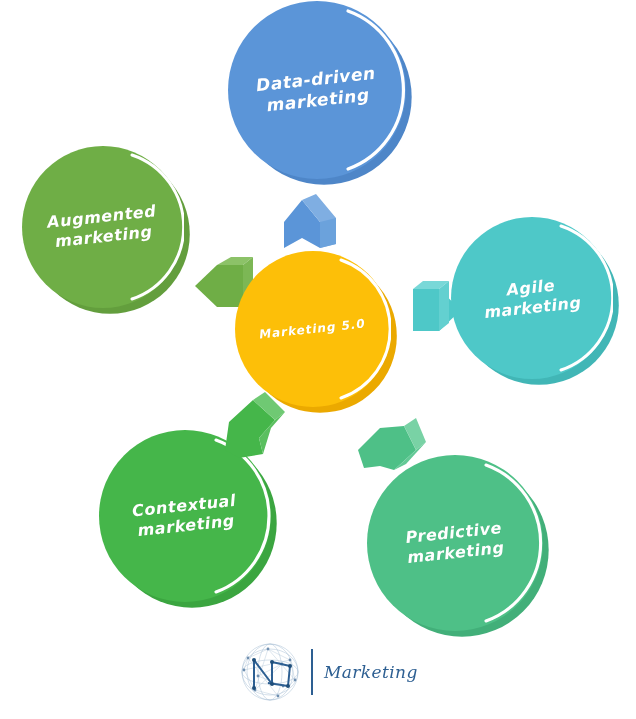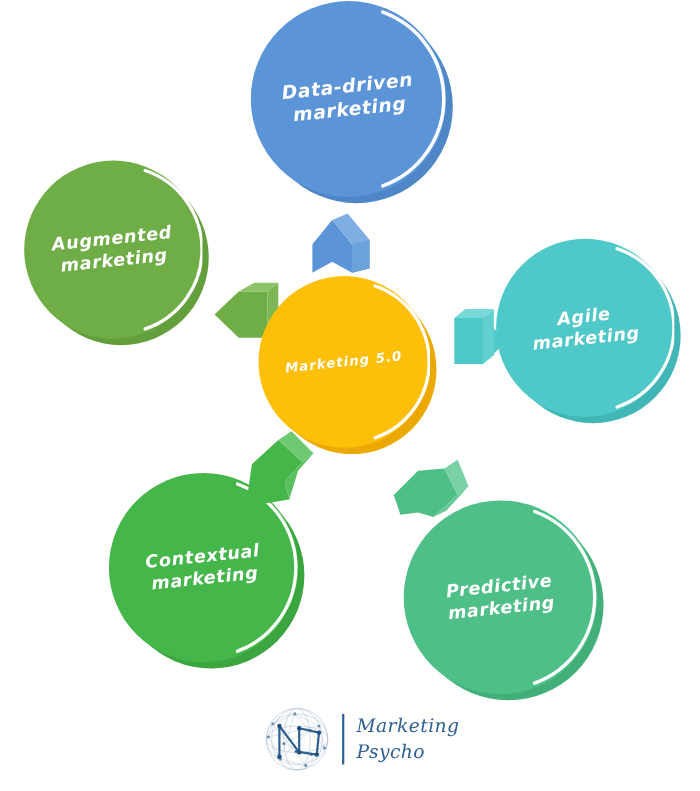--- a/index.html
+++ b/index.html
@@ -234,17 +234,16 @@
           <circle cx="16" cy="20" r="2"></circle>
         <circle cx="34" cy="44" r="2"></circle>
           <circle cx="34" cy="22" r="2"></circle>
         <circle cx="52" cy="26" r="2"></circle>
           <circle cx="50" cy="46" r="2"></circle>
       </g>
     </svg>
     <div class="logo-divider"></div>
     <div class="logo-words">
       <span>Marketing</span>
-      <span>Psycho</span>
     </div>
   </div>
 
 </div>
 
 </body></html>

